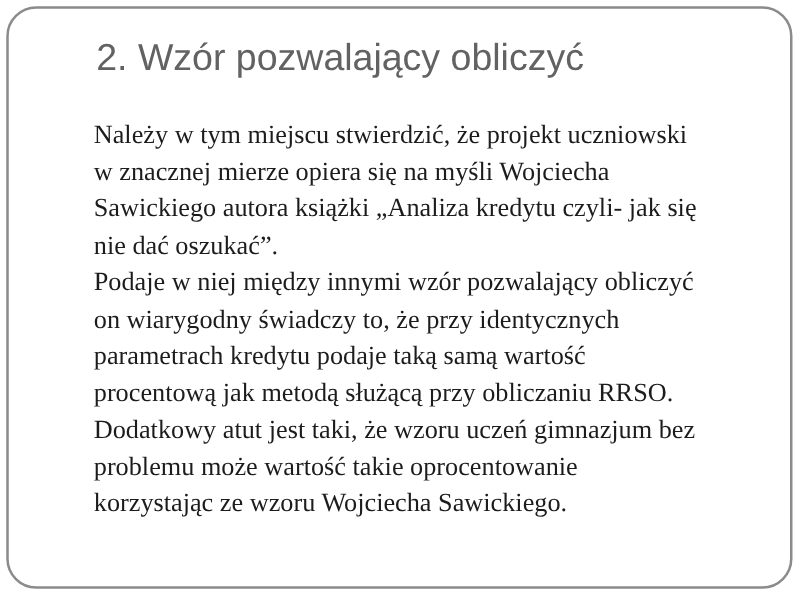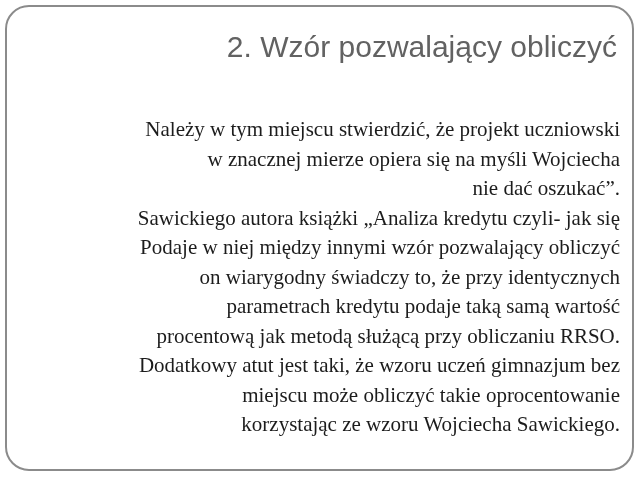--- a/index.html
+++ b/index.html
@@ -18,38 +18,37 @@
   .slide-frame {
     position: absolute;
     left: 5px;
     top: 5px;
     right: 6px;
     bottom: 9px;
     border: 2px solid #8b8b8b;
     border-radius: 24px;
     background: #ffffff;
     box-sizing: border-box;
-    text-align: right;
   }
   .slide-title {
     position: absolute;
     left: 70px;
     top: 20px;
     width: 540px;
     font-family: "Liberation Sans", sans-serif;
     font-size: 30px;
     font-weight: 400;
     color: #626262;
     line-height: 39px;
     letter-spacing: 0px;
   }
   .slide-body {
     position: absolute;
     left: 68px;
-    top: 108px;
+    top: 86px;
     width: 545px;
     font-family: "Liberation Serif", serif;
     font-size: 21px;
     color: #1c1c1c;
     line-height: 29.5px;
   }
   .title-line, .body-line {
     white-space: nowrap;
   }
 </style>
@@ -59,25 +58,25 @@
 <div class="stage">
   <div class="slide-frame">
 
     <div class="slide-title">
       <div class="title-line">2. Wzór pozwalający obliczyć</div>
     </div>
 
     <div class="slide-body">
       <div class="body-line">Należy w tym miejscu stwierdzić, że projekt uczniowski</div>
       <div class="body-line">w znacznej mierze opiera się na myśli Wojciecha</div>
+      <div class="body-line">Sawickiego autora książki „Analiza kredytu czyli- jak się</div>
       <div class="body-line">nie dać oszukać”.</div>
-      <div class="body-line">Sawickiego autora książki „Analiza kredytu czyli- jak się</div>
       <div class="body-line">Podaje w niej między innymi wzór pozwalający obliczyć</div>
       <div class="body-line">on wiarygodny świadczy to, że przy identycznych</div>
       <div class="body-line">parametrach kredytu podaje taką samą wartość</div>
       <div class="body-line">procentową jak metodą służącą przy obliczaniu RRSO.</div>
       <div class="body-line">Dodatkowy atut jest taki, że wzoru uczeń gimnazjum bez</div>
-      <div class="body-line">miejscu może obliczyć takie oprocentowanie</div>
+      <div class="body-line">problemu może wartość takie oprocentowanie</div>
       <div class="body-line">korzystając ze wzoru Wojciecha Sawickiego.</div>
     </div>
 
   </div>
 </div>
 
 </body></html>

